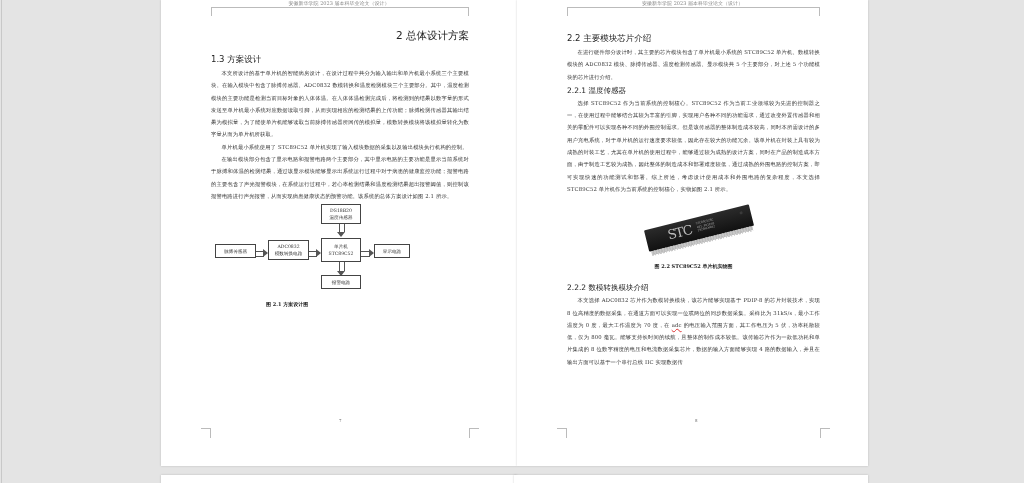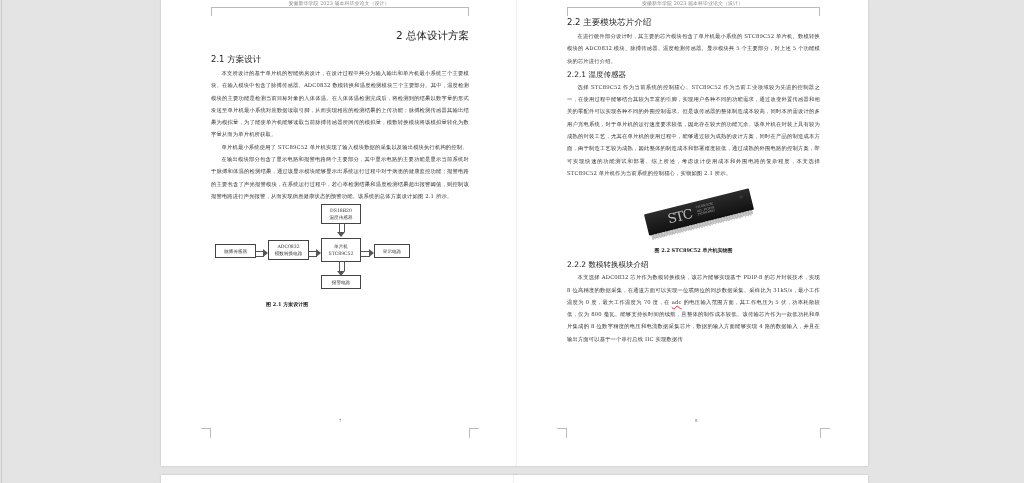--- a/index.html
+++ b/index.html
@@ -51,21 +51,21 @@
 
 <div class="page p1">
   <div class="header-text">安徽新华学院 2023 届本科毕业论文（设计）</div>
   <div class="hdr-rule l" style="left:50px; width:0;"></div>
   <div class="hdr-rule" style="left:50px; right:48px;"></div>
   <div class="hdr-rule r" style="right:48px; width:0;"></div>
   <div class="corner tl" style="left:40px; top:6px; border:none;"></div>
 
   <div class="content">
     <div class="h1">2 总体设计方案</div>
-    <div class="h2">2.1 方案设计</div>
+    <div class="h2">1.3 方案设计</div>
     <p class="para">本文所设计的基于单片机的智能病房设计，在设计过程中共分为输入输出和单片机最小系统三个主要模块。在输入模块中包含了脉搏传感器、ADC0832 数模转换和温度检测模块三个主要部分。其中，温度检测模块的主要功能是检测当前目标对象的人体体温。在人体体温检测完成后，将检测到的结果以数字量的形式发送至单片机最小系统对应数据读取引脚，从而实现相应的检测结果的上传功能；脉搏检测传感器其输出结果为模拟量，为了能使单片机能够读取当前脉搏传感器所回传的模拟量，模数转换模块将该模拟量转化为数字量从而为单片机所获取。</p>
     <p class="para">单片机最小系统使用了 STC89C52 单片机实现了输入模块数据的采集以及输出模块执行机构的控制。</p>
     <p class="para">在输出模块部分包含了显示电路和报警电路两个主要部分，其中显示电路的主要功能是显示当前系统对于脉搏和体温的检测结果，通过该显示模块能够显示出系统运行过程中对于病患的健康监控功能；报警电路的主要包含了声光报警模块，在系统运行过程中，若心率检测结果和温度检测结果超出报警阈值，则控制该报警电路进行声光报警，从而实现病患健康状态的预警功能。该系统的总体方案设计如图 2.1 所示。</p>
 
     <div class="diagram">
       <div class="dbox" style="left:110px; top:0; width:40px; height:20px;">
         <span>DS18B20</span>
         <span>温度传感器</span>
       </div>
       <div class="arrow-v" style="left:126px; top:20px; height:12px;"></div>
@@ -105,39 +105,39 @@
   <div class="corner br" style="right:38px; top:428px;"></div>
 </div>
 
 <div class="page p2">
   <div class="header-text">安徽新华学院 2023 届本科毕业论文（设计）</div>
   <div class="hdr-rule l" style="left:50px; width:0;"></div>
   <div class="hdr-rule" style="left:50px; right:48px;"></div>
   <div class="hdr-rule r" style="right:48px; width:0;"></div>
 
   <div class="content">
-    <div class="h2" style="margin-top:0;">2.2 主要模块芯片介绍</div>
+    <div class="h2" style="margin-top:16px;">2.2 主要模块芯片介绍</div>
     <p class="para">在进行硬件部分设计时，其主要的芯片模块包含了单片机最小系统的 STC89C52 单片机、数模转换模块的 ADC0832 模块、脉搏传感器、温度检测传感器、显示模块共 5 个主要部分，对上述 5 个功能模块的芯片进行介绍。</p>
     <div class="h3">2.2.1 温度传感器</div>
     <p class="para">选择 STC89C52 作为当前系统的控制核心。STC89C52 作为当前工业领域较为先进的控制器之一，在使用过程中能够结合其较为丰富的引脚，实现用户各种不同的功能需求，通过改变外置传感器和相关的零配件可以实现各种不同的外围控制需求。但是该传感器的整体制造成本较高，同时本所需设计的多用户充电系统，对于单片机的运行速度要求较低，因此存在较大的功能冗余。该单片机在封装上具有较为成熟的封装工艺，尤其在单片机的使用过程中，能够通过较为成熟的设计方案，同时在产品的制造成本方面，由于制造工艺较为成熟，因此整体的制造成本和部署难度较低，通过成熟的外围电路的控制方案，即可实现快速的功能测试和部署。综上所述，考虑设计使用成本和外围电路的复杂程度，本文选择 STC89C52 单片机作为当前系统的控制核心，实物如图 2.1 所示。</p>
 
     <div class="chip-wrap">
       <div class="chip">
         <span class="chip-logo">STC</span>
         <div class="chip-text">
           <div>STC89C52RC</div>
           <div>40I-PDIP40</div>
           <div>1920HCW082</div>
         </div>
         <div class="chip-dot"></div>
       </div>
     </div>
     <div class="fig-caption">图 2.2 STC89C52 单片机实物图</div>
 
-    <div class="h3" style="margin-top:6px;">2.2.2 数模转换模块介绍</div>
+    <div class="h3" style="margin-top:13px;">2.2.2 数模转换模块介绍</div>
     <p class="para"><span>本文选择 ADC0832 芯片作为数模转换模块，该芯片能够实现基于 PDIP-8 的芯片封装技术，实现 8 位高精度的数据采集，在通道方面可以实现一位或两位的同步数据采集。采样比为 31kS/s，最小工作温度为 0 度，最大工作温度为 70 度，在 </span><span class="underline-red">adc</span><span> 的电压输入范围方面，其工作电压为 5 伏，功率耗散较低，仅为 800 毫瓦。能够支持长时间的续航，且整体的制作成本较低。该传输芯片作为一款低功耗和单片集成的 8 位数字精度的电压和电流数据采集芯片，数据的输入方面能够实现 4 路的数据输入，并且在输出方面可以基于一个串行总线 IIC 实现数据传</span></p>
   </div>
 
   <div class="page-num" style="left:178px; top:418px;">8</div>
   <div class="corner bl" style="left:40px; top:428px;"></div>
   <div class="corner br" style="right:38px; top:428px;"></div>
 </div>
 
 <div class="page p3"></div>
 <div class="page p4"></div>

